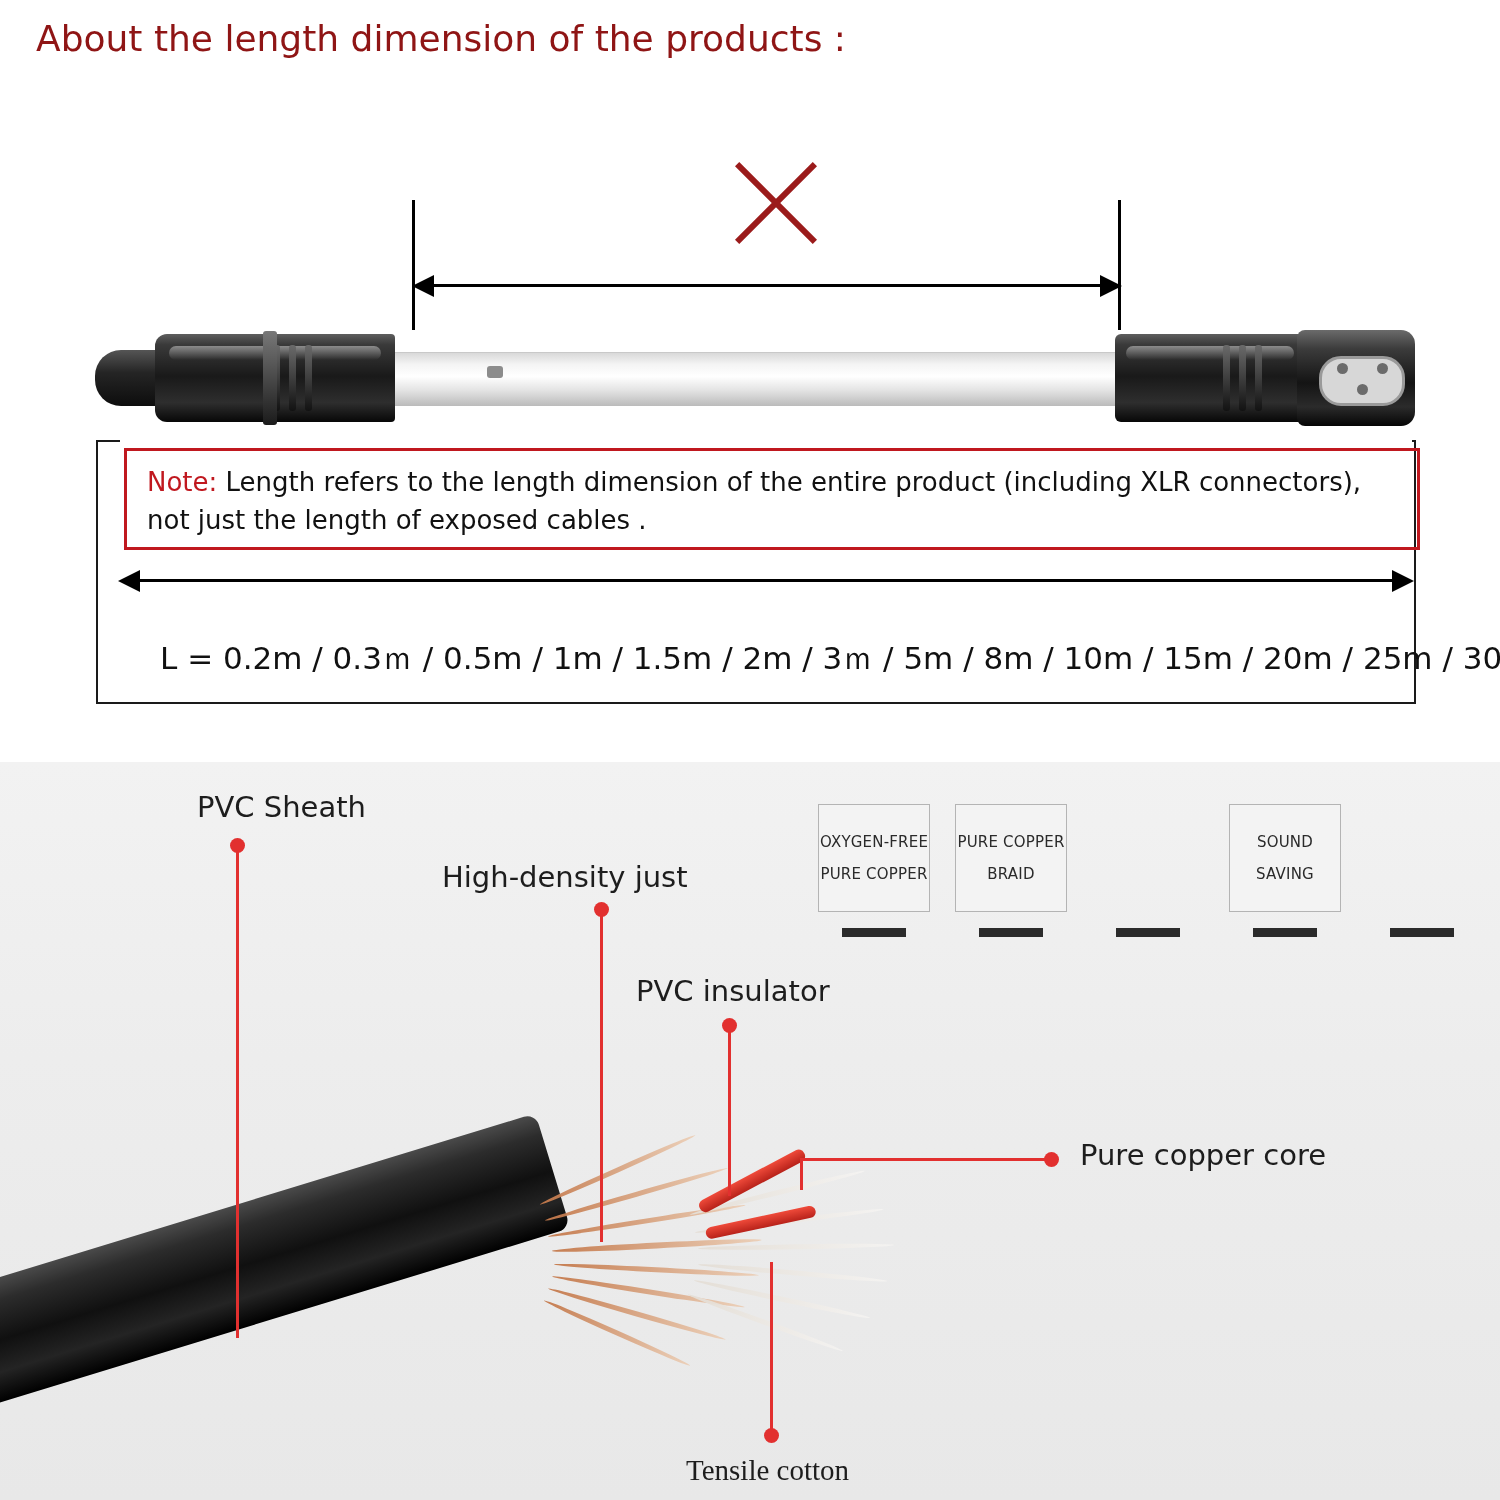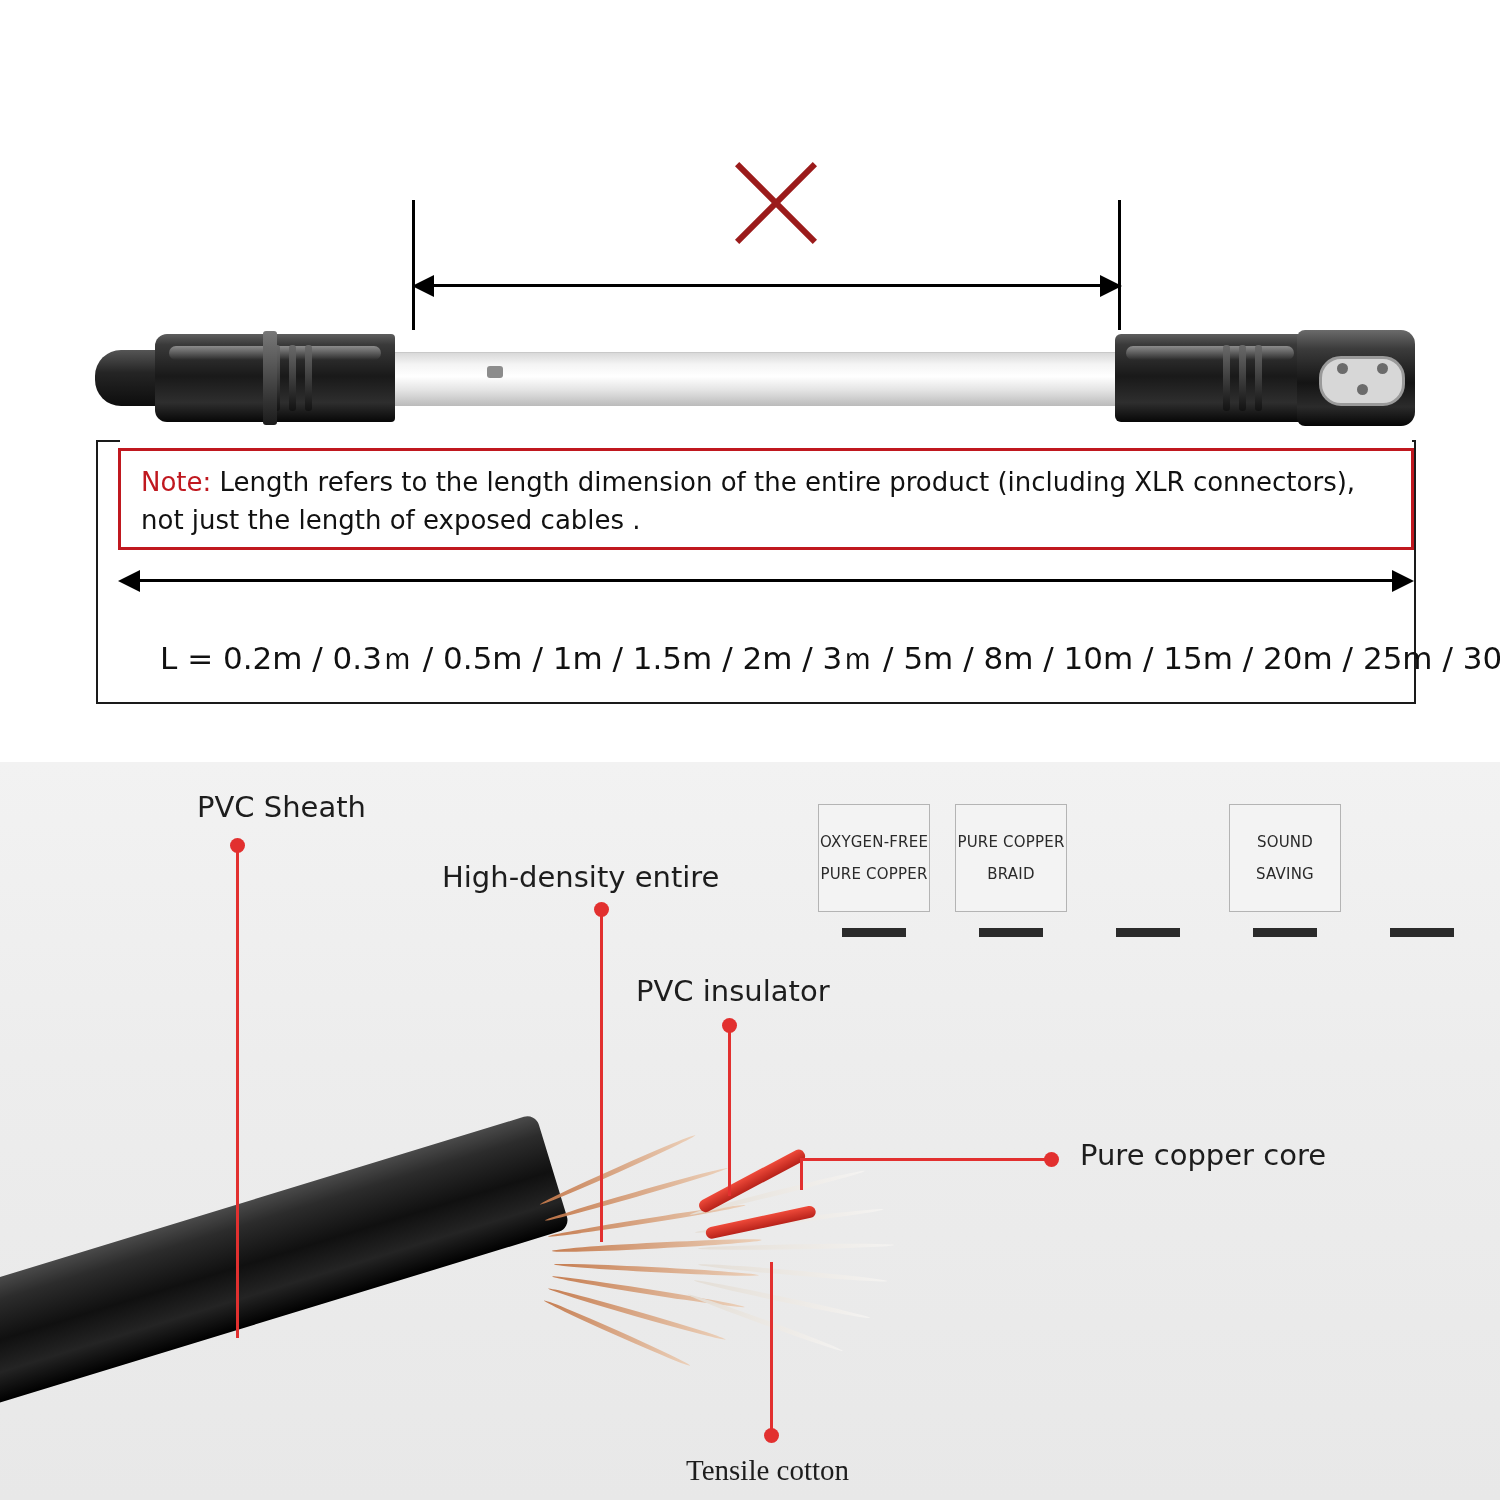--- a/index.html
+++ b/index.html
@@ -166,21 +166,21 @@
     height: 110px;
     background: #9b1b1b;
     transform-origin: center;
   }
   #cross-mark span.a { transform: rotate(45deg); }
   #cross-mark span.b { transform: rotate(-45deg); }
 
   
   #note-box {
     position: absolute;
-    left: 118px;
+    left: 124px;
     top: 448px;
     width: 1296px;
     height: 102px;
     border: 3px solid #c0181f;
     box-sizing: border-box;
     padding: 12px 18px 0 20px;
   }
   #note-box .note-line {
     font-size: 26px;
     color: #111;
@@ -337,20 +337,21 @@
     width: 64px;
     height: 9px;
     background: #2b2b2b;
   }
 </style>
 </head>
 <body>
 
 <div id="top-panel">
 
+  <div id="main-title">About the length dimension of the products :</div>
 
   <div id="cross-mark">
     <span class="a"></span>
     <span class="b"></span>
   </div>
 
   <div class="tick" style="left:412px; top:200px; height:130px;"></div>
   <div class="tick" style="left:1118px; top:200px; height:130px;"></div>
   <div class="arrow-line" style="left:430px; top:284px; width:672px;"></div>
   <div class="arrow-head left" style="left:412px; top:275px;"></div>
@@ -429,21 +430,21 @@
     <div class="cotton" style="left:688px; top:150px; width:165px; height:5px; transform:rotate(20deg);"></div>
 
     <div class="redcore" style="left:700px; top:60px; width:118px; height:13px; transform:rotate(-28deg);"></div>
     <div class="redcore" style="left:706px; top:86px; width:112px; height:12px; transform:rotate(-12deg);"></div>
   </div>
 
   <div class="callout-label" style="left:152px; top:28px;margin-left:45px;">PVC Sheath</div>
   <div class="callout-dot" style="left:230px; top:76px;"></div>
   <div class="callout-line" style="left:236px; top:84px; height:492px;"></div>
 
-  <div class="callout-label" style="left:442px; top:98px;">High-density entire</div>
+  <div class="callout-label" style="left:442px; top:98px;">High-density just</div>
   <div class="callout-dot" style="left:594px; top:140px;"></div>
   <div class="callout-line" style="left:600px; top:148px; height:332px;"></div>
 
   <div class="callout-label" style="left:636px; top:212px;">PVC insulator</div>
   <div class="callout-dot" style="left:722px; top:256px;"></div>
   <div class="callout-line" style="left:728px; top:264px; height:170px;"></div>
 
   <div class="callout-label" style="left:1080px; top:376px;">Pure copper core</div>
   <div class="callout-dot" style="left:1044px; top:390px;"></div>
   <div class="callout-hline" style="left:800px; top:396px; width:248px;"></div>

